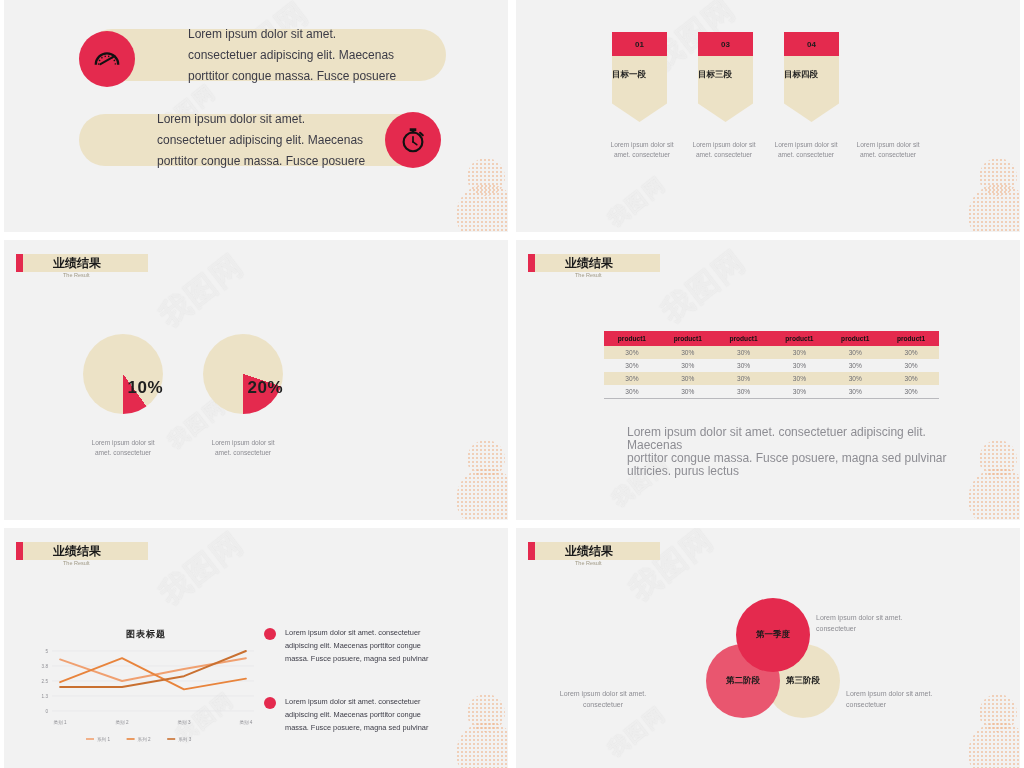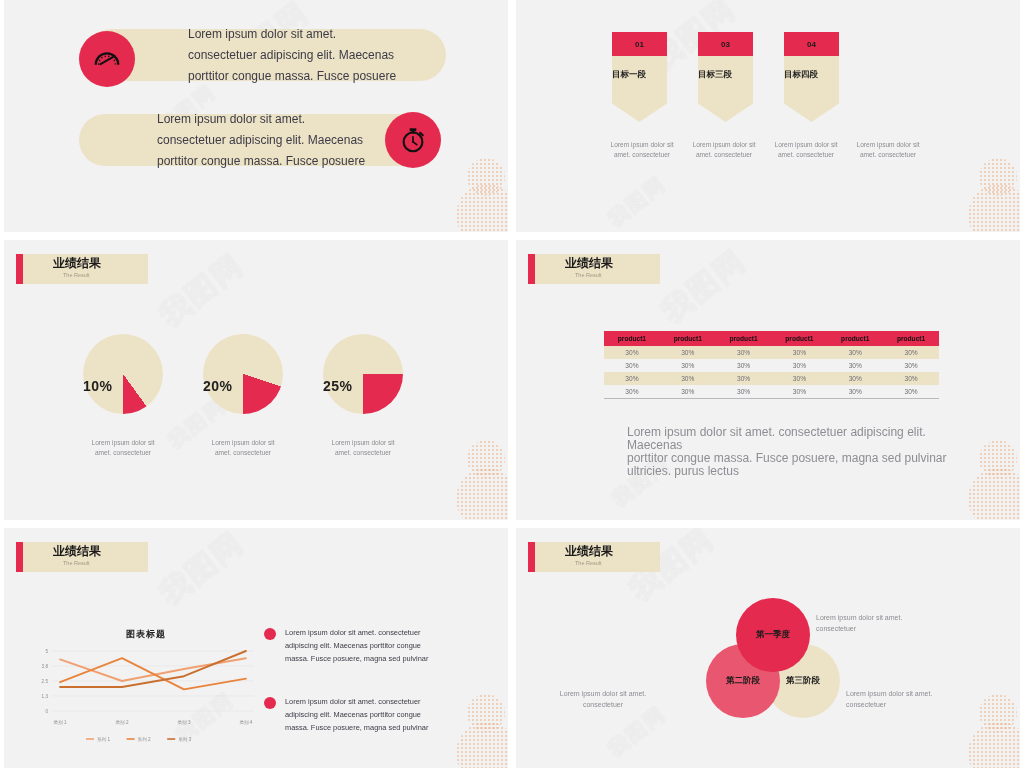--- a/index.html
+++ b/index.html
@@ -100,37 +100,37 @@
     display:flex;gap:10px;
   }
   .banner-cap{
     width:72px;font-size:6.6px;line-height:10px;
     color:#8d8d93;text-align:center;
   }
 
   
   .sec-head{
     position:absolute;left:12px;top:14px;
-    display:flex;align-items:stretch;height:30px;
+    display:flex;align-items:stretch;height:18px;
   }
   .sec-bar{width:7px;background:#e42a4e;}
   .sec-box{
     background:#ece2c6;width:125px;
     padding:2px 0 0 30px;box-sizing:border-box;
   }
   .sec-cn{font-size:12px;font-weight:bold;color:#1b1b1b;line-height:15px;}
   .sec-en{font-size:5.5px;color:#a09985;line-height:8px;padding-left:10px;}
 
   
   .pies{position:absolute;left:78px;top:94px;display:flex;gap:38px;}
   .pie-cell{width:82px;text-align:center;}
   .pie{width:80px;height:80px;border-radius:50%;position:relative;margin:0 auto;}
   .pie-val{
     position:absolute;left:0;right:0;top:44px;
-    font-size:14px;font-weight:bold;color:#1f1f1f;text-align:left;
+    font-size:17px;font-weight:bold;color:#1f1f1f;text-align:right;
     letter-spacing:.5px;
   }
   .pie-cap{
     margin-top:24px;font-size:6.6px;line-height:10px;color:#8d8d93;
     white-space:pre-line;
   }
 
   
   .tbl{
     position:absolute;left:88px;top:91px;
@@ -278,27 +278,20 @@
       <div class="pie-cell">
         <div class="pie" style="background:conic-gradient(from 180deg at 50% 50%, #ECE2C6 0deg 324deg, #E42A4E 324deg 360deg);">
           <div class="pie-val">10%</div>
         </div>
         <div class="pie-cap">Lorem ipsum dolor sit
 amet. consectetuer</div>
       </div>
       <div class="pie-cell">
         <div class="pie" style="background:conic-gradient(from 180deg at 50% 50%, #ECE2C6 0deg 288deg, #E42A4E 288deg 360deg);">
           <div class="pie-val">20%</div>
-        </div>
-        <div class="pie-cap">Lorem ipsum dolor sit
-amet. consectetuer</div>
-      </div>
-      <div class="pie-cell">
-        <div class="pie" style="background:conic-gradient(from 180deg at 50% 50%, #ECE2C6 0deg 270deg, #E42A4E 270deg 360deg);">
-          <div class="pie-val">25%</div>
         </div>
         <div class="pie-cap">Lorem ipsum dolor sit
 amet. consectetuer</div>
       </div>
     </div>
 
     <div class="dots small" style="left:463px;top:200px;"></div>
     <div class="dots big" style="left:452px;top:228px;"></div>
   </section>
 

